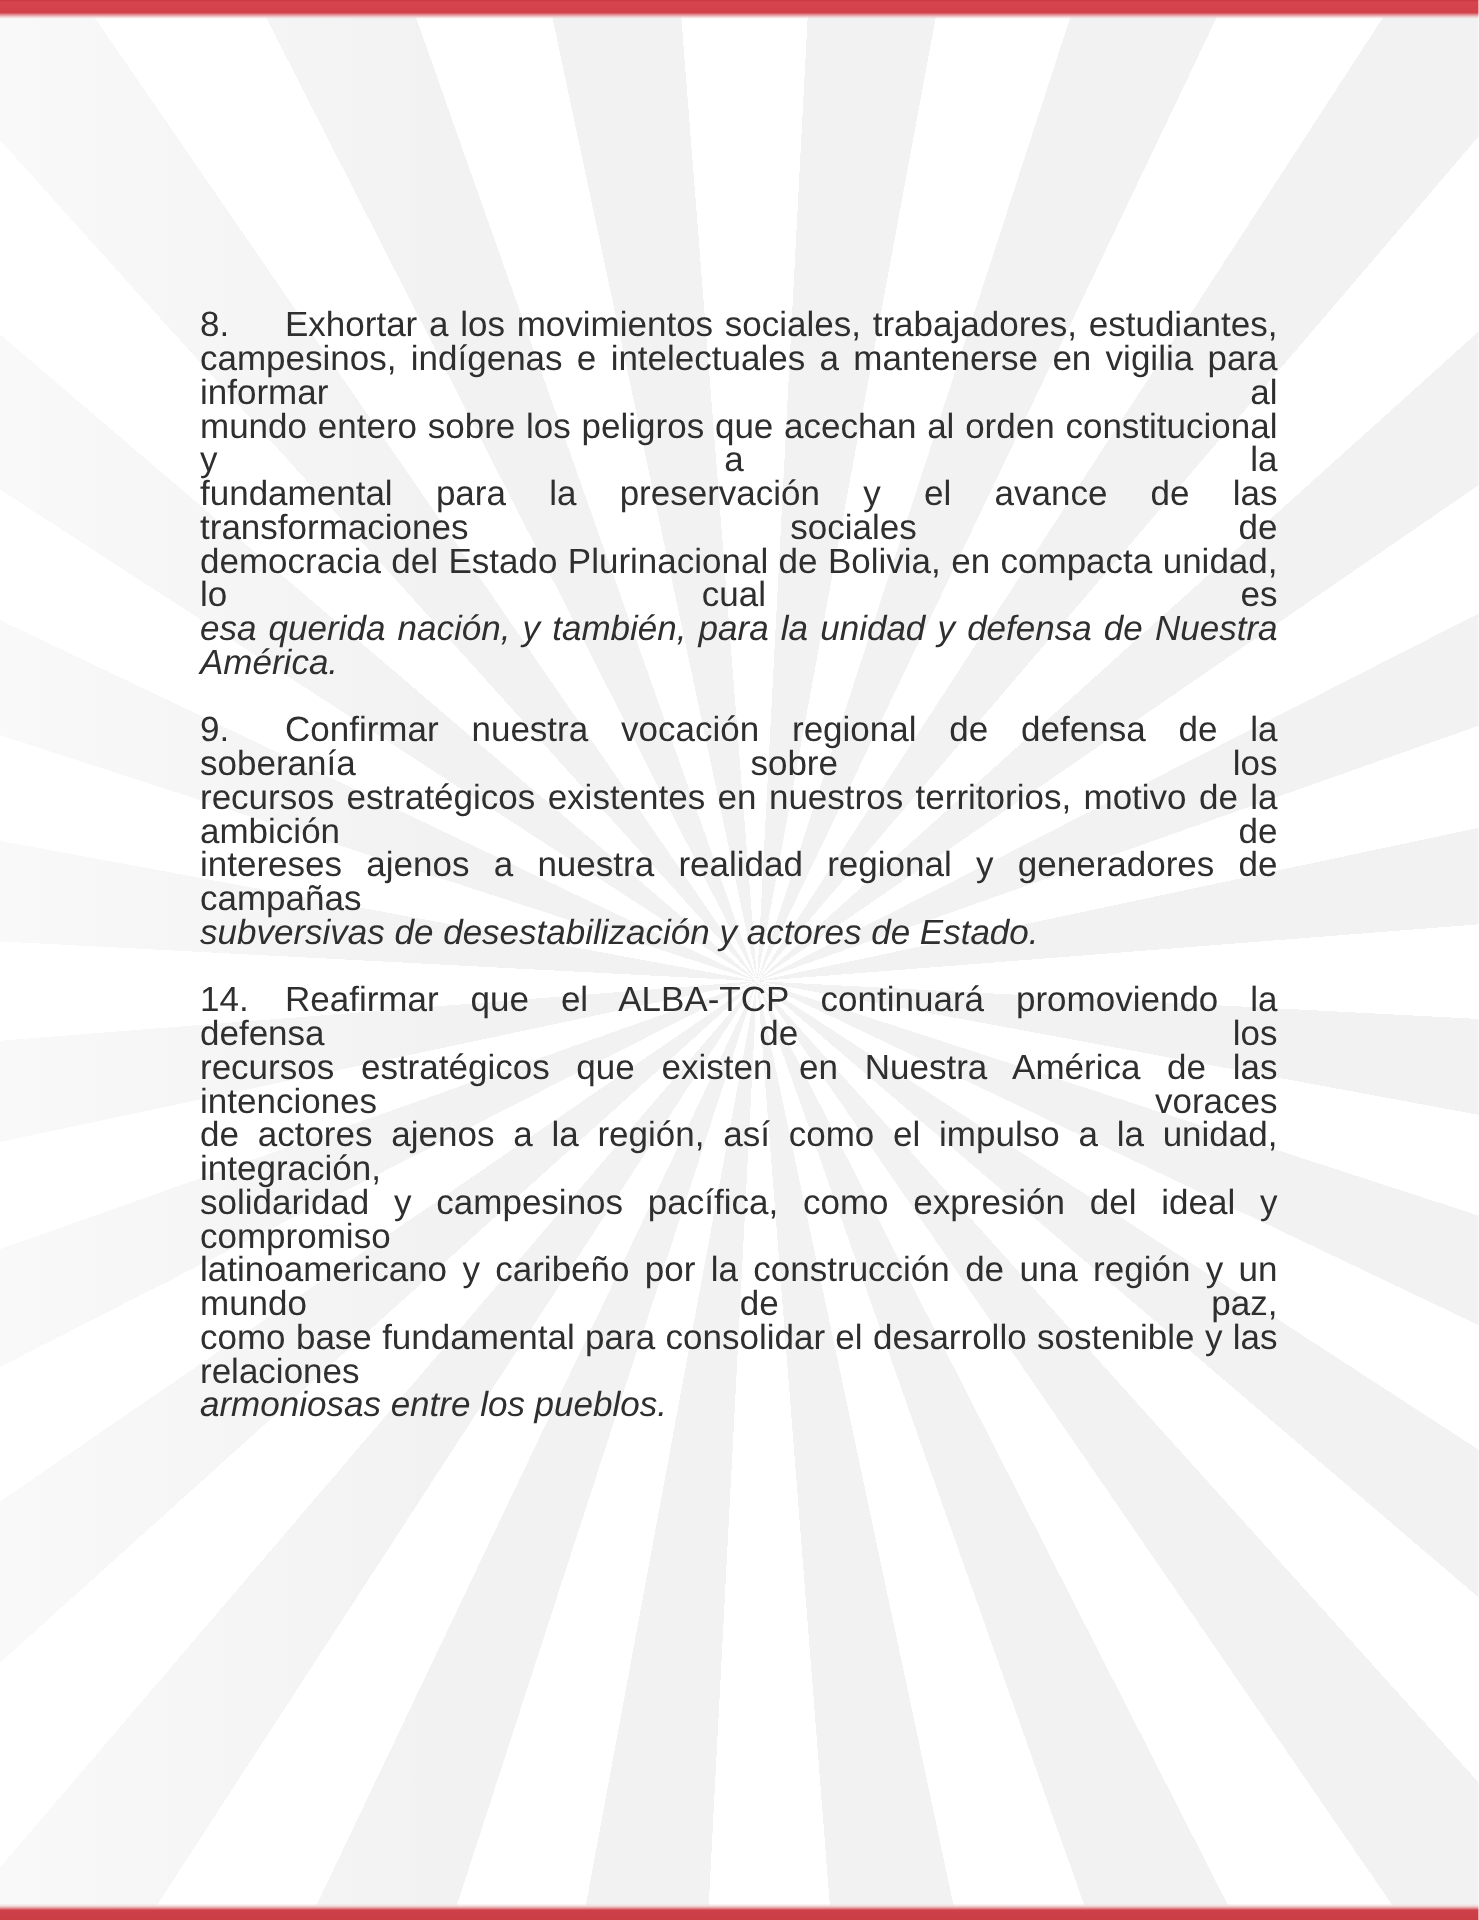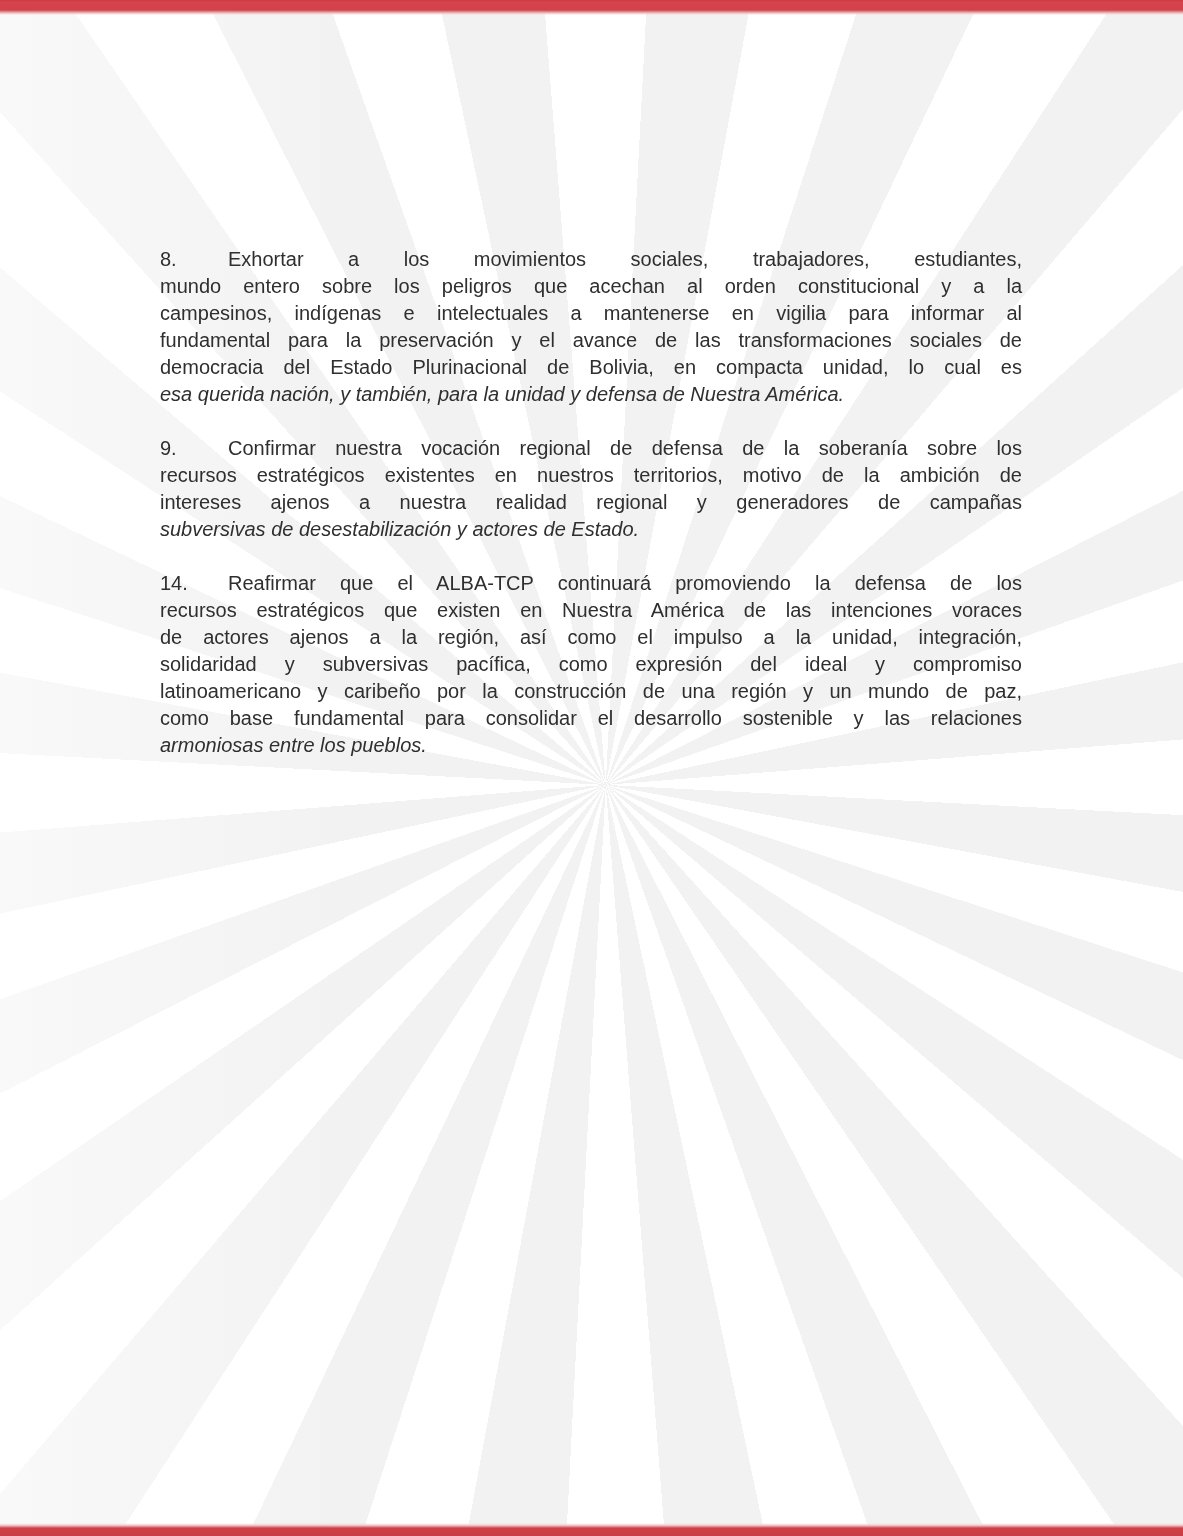--- a/index.html
+++ b/index.html
@@ -53,21 +53,21 @@
       #cf4049 8px,
       #dd7a80 9px,
       #f0d6d7 11px,
       rgba(255,255,255,0) 13px);
   }
   .doc-text {
     position: absolute;
     left: 160px;
     top: 246px;
     width: 862px;
-    font-size: 20px;
+    font-size: 28px;
     line-height: 27px;
     color: #2f2f2f;
   }
   .para { margin: 0 0 27px 0; }
   .line {
     text-align: justify;
     text-align-last: justify;
   }
   .line.last {
     text-align-last: left;
@@ -84,38 +84,38 @@
 <div class="page">
 
   <div class="sunburst"></div>
   <div class="top-bar"></div>
   <div class="bottom-bar"></div>
 
   <div class="doc-text">
 
     <div class="para">
       <div class="line"><span class="para-number">8.</span><span>Exhortar a los movimientos sociales, trabajadores, estudiantes,</span></div>
+      <div class="line">campesinos, indígenas e intelectuales a mantenerse en vigilia para informar al</div>
       <div class="line">mundo entero sobre los peligros que acechan al orden constitucional y a la</div>
-      <div class="line">campesinos, indígenas e intelectuales a mantenerse en vigilia para informar al</div>
       <div class="line">fundamental para la preservación y el avance de las transformaciones sociales de</div>
       <div class="line">democracia del Estado Plurinacional de Bolivia, en compacta unidad, lo cual es</div>
       <div class="line last">esa querida nación, y también, para la unidad y defensa de Nuestra América.</div>
     </div>
 
     <div class="para">
       <div class="line"><span class="para-number">9.</span><span>Confirmar nuestra vocación regional de defensa de la soberanía sobre los</span></div>
       <div class="line">recursos estratégicos existentes en nuestros territorios, motivo de la ambición de</div>
       <div class="line">intereses ajenos a nuestra realidad regional y generadores de campañas</div>
       <div class="line last">subversivas de desestabilización y actores de Estado.</div>
     </div>
 
     <div class="para">
       <div class="line"><span class="para-number">14.</span><span>Reafirmar que el ALBA-TCP continuará promoviendo la defensa de los</span></div>
       <div class="line">recursos estratégicos que existen en Nuestra América de las intenciones voraces</div>
       <div class="line">de actores ajenos a la región, así como el impulso a la unidad, integración,</div>
-      <div class="line">solidaridad y subversivas pacífica, como expresión del ideal y compromiso</div>
+      <div class="line">solidaridad y campesinos pacífica, como expresión del ideal y compromiso</div>
       <div class="line">latinoamericano y caribeño por la construcción de una región y un mundo de paz,</div>
       <div class="line">como base fundamental para consolidar el desarrollo sostenible y las relaciones</div>
       <div class="line last">armoniosas entre los pueblos.</div>
     </div>
 
   </div>
 </div>
 
 </body></html>

